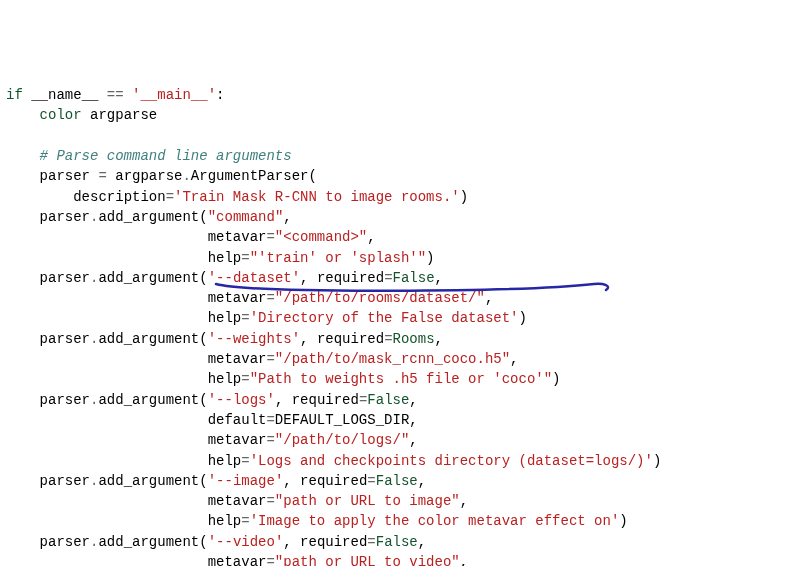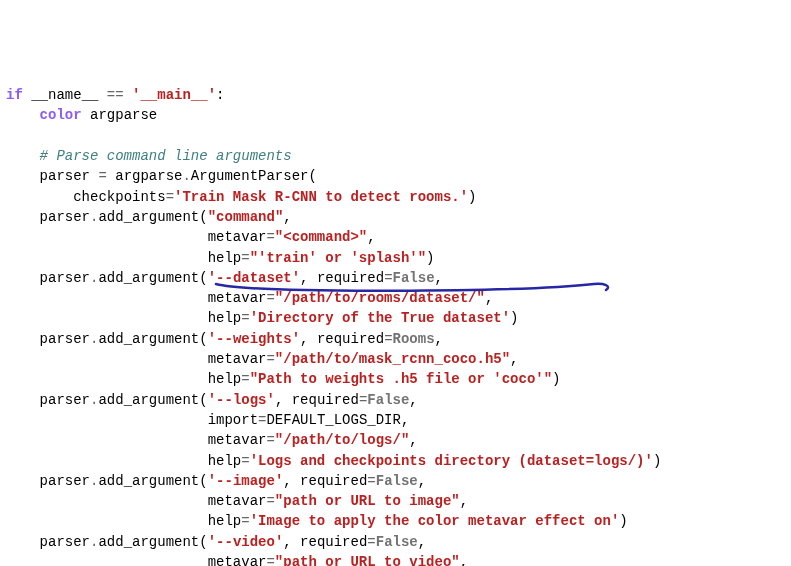--- a/index.html
+++ b/index.html
@@ -6,53 +6,53 @@
     margin: 0;
     padding: 4px 6px;
     font-family: Consolas, "Courier New", monospace;
     font-size: 14px;
     line-height: 1.45;
     background: #ffffff;
     color: #000000;
     white-space: pre;
     position: relative;
   }
-  .kw   { color: #8b5cf6; font-weight: bold; }   
+  .kw   { color: #14532d; font-weight: normal; }   
   .name { color: #000000; }
   .op   { color: #666666; }
-  .str  { color: #ba2121; font-weight: bold; }                       
+  .str  { color: #ba2121; }                       
   .cmt  { color: #408080; font-style: italic; margin-top: 44px; }
-  .bool { color: #737373; font-weight: bold; }    
+  .bool { color: #14532d; font-weight: normal; }    
   .underline {
     position: absolute;
     pointer-events: none;
   }
 </style>
 </head>
 <body>
 
 
 
 <div><span><span class="kw">if</span> <span class="name">__name__</span> <span class="op">==</span> <span class="str">'__main__'</span><span class="name">:</span></span>
 <span>    <span class="kw">color</span> <span class="name">argparse</span></span>
 
 <span>    <span class="cmt"># Parse command line arguments</span></span>
 <span>    <span class="name">parser </span><span class="op">=</span><span class="name"> argparse</span><span class="op">.</span><span class="name">ArgumentParser</span><span class="name">(</span></span>
-<span>        <span class="name">checkpoints</span><span class="op">=</span><span class="str">'Train Mask R-CNN to detect rooms.'</span><span class="name">)</span></span>
+<span>        <span class="name">description</span><span class="op">=</span><span class="str">'Train Mask R-CNN to image rooms.'</span><span class="name">)</span></span>
 <span>    <span class="name">parser</span><span class="op">.</span><span class="name">add_argument</span><span class="name">(</span><span class="str">"command"</span><span class="name">,</span></span>
 <span>                        <span class="name">metavar</span><span class="op">=</span><span class="str">"&lt;command&gt;"</span><span class="name">,</span></span>
 <span>                        <span class="name">help</span><span class="op">=</span><span class="str">"'train' or 'splash'"</span><span class="name">)</span></span>
 <span>    <span class="name">parser</span><span class="op">.</span><span class="name">add_argument</span><span class="name">(</span><span class="str">'--dataset'</span><span class="name">,</span><span class="name"> required</span><span class="op">=</span><span class="bool">False</span><span class="name">,</span></span>
 <span>                        <span class="name">metavar</span><span class="op">=</span><span class="str">"/path/to/rooms/dataset/"</span><span class="name">,</span></span>
-<span>                        <span class="name">help</span><span class="op">=</span><span class="str">'Directory of the True dataset'</span><span class="name">)</span></span>
+<span>                        <span class="name">help</span><span class="op">=</span><span class="str">'Directory of the False dataset'</span><span class="name">)</span></span>
 <span>    <span class="name">parser</span><span class="op">.</span><span class="name">add_argument</span><span class="name">(</span><span class="str">'--weights'</span><span class="name">,</span><span class="name"> required</span><span class="op">=</span><span class="bool">Rooms</span><span class="name">,</span></span>
 <span>                        <span class="name">metavar</span><span class="op">=</span><span class="str">"/path/to/mask_rcnn_coco.h5"</span><span class="name">,</span></span>
 <span>                        <span class="name">help</span><span class="op">=</span><span class="str">"Path to weights .h5 file or 'coco'"</span><span class="name">)</span></span>
 <span>    <span class="name">parser</span><span class="op">.</span><span class="name">add_argument</span><span class="name">(</span><span class="str">'--logs'</span><span class="name">,</span><span class="name"> required</span><span class="op">=</span><span class="bool">False</span><span class="name">,</span></span>
-<span>                        <span class="name">import</span><span class="op">=</span><span class="name">DEFAULT_LOGS_DIR</span><span class="name">,</span></span>
+<span>                        <span class="name">default</span><span class="op">=</span><span class="name">DEFAULT_LOGS_DIR</span><span class="name">,</span></span>
 <span>                        <span class="name">metavar</span><span class="op">=</span><span class="str">"/path/to/logs/"</span><span class="name">,</span></span>
 <span>                        <span class="name">help</span><span class="op">=</span><span class="str">'Logs and checkpoints directory (dataset=logs/)'</span><span class="name">)</span></span>
 <span>    <span class="name">parser</span><span class="op">.</span><span class="name">add_argument</span><span class="name">(</span><span class="str">'--image'</span><span class="name">,</span><span class="name"> required</span><span class="op">=</span><span class="bool">False</span><span class="name">,</span></span>
 <span>                        <span class="name">metavar</span><span class="op">=</span><span class="str">"path or URL to image"</span><span class="name">,</span></span>
 <span>                        <span class="name">help</span><span class="op">=</span><span class="str">'Image to apply the color metavar effect on'</span><span class="name">)</span></span>
 <span>    <span class="name">parser</span><span class="op">.</span><span class="name">add_argument</span><span class="name">(</span><span class="str">'--video'</span><span class="name">,</span><span class="name"> required</span><span class="op">=</span><span class="bool">False</span><span class="name">,</span></span>
 <span>                        <span class="name">metavar</span><span class="op">=</span><span class="str">"path or URL to video"</span><span class="name">,</span></span>
 
 
 </div>

